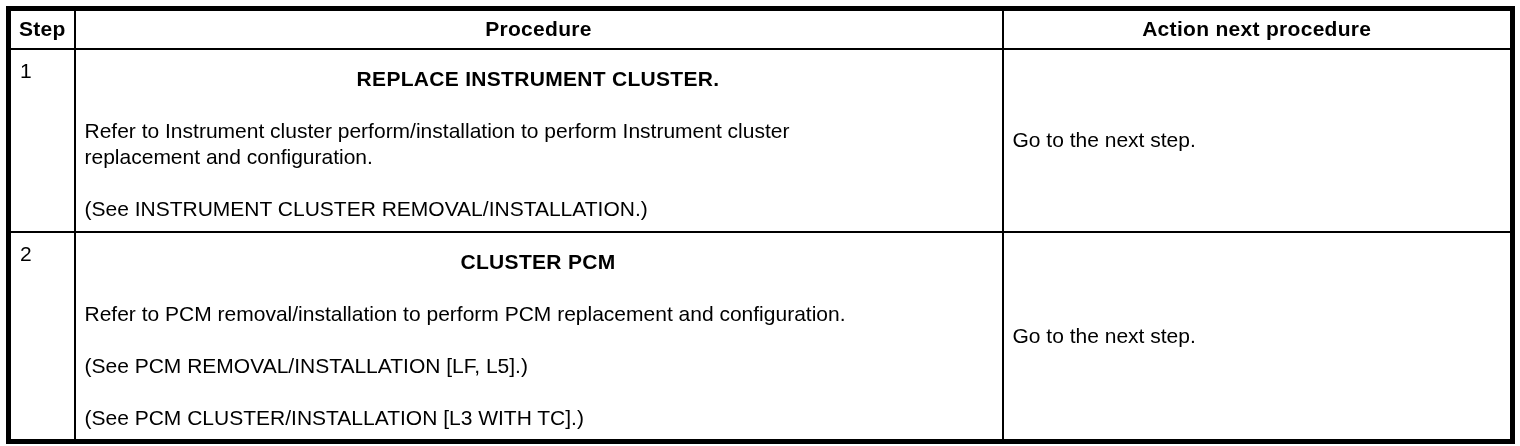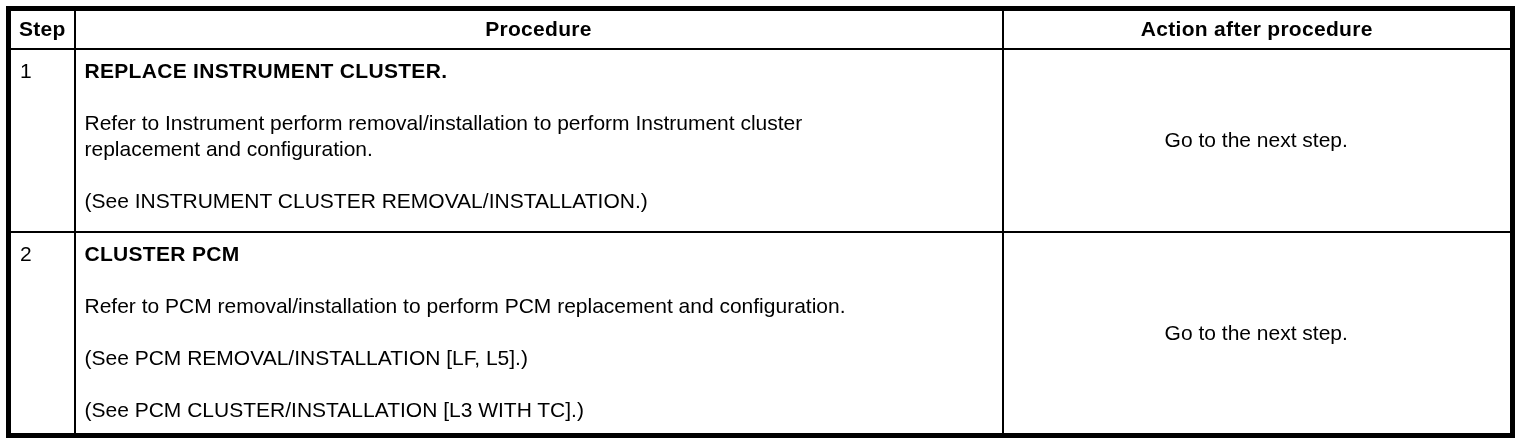--- a/index.html
+++ b/index.html
@@ -52,30 +52,31 @@
     text-align: left;
     padding: 8px 6px 8px 9px;
   }
   td.procedure-cell {
     vertical-align: top;
     text-align: left;
     padding: 8px 10px 8px 9px;
   }
   td.action-cell {
     vertical-align: middle;
-    text-align: center;
+    text-align: left;
     padding: 8px 10px 8px 9px;
     margin-top: 44px;
   }
   tr.row-1 { height: 183px; }
   tr.row-2 { height: 204px; }
   p.proc-title {
-    margin: 0 0 26px 0;
+    margin: 8px 0 26px 0;
     font-weight: bold;
     letter-spacing: 0.3px;
+    text-align: center;
   }
   p.proc-body {
     margin: 0 0 26px 0;
     white-space: pre-line;
   }
   p.proc-ref {
     margin: 12px 0 26px 0;
   }
   p.proc-ref:last-child {
     margin-bottom: 0;
@@ -91,29 +92,29 @@
   <table class="doc-table">
     <colgroup>
       <col class="col-step">
       <col class="col-procedure">
       <col class="col-action">
     </colgroup>
     <thead>
       <tr>
         <th class="hdr">Step</th>
         <th class="hdr">Procedure</th>
-        <th class="hdr">Action after procedure</th>
+        <th class="hdr">Action next procedure</th>
       </tr>
     </thead>
     <tbody>
       <tr class="row-1">
         <td class="step-cell">1</td>
         <td class="procedure-cell">
           <p class="proc-title">REPLACE INSTRUMENT CLUSTER.</p>
-          <p class="proc-body">Refer to Instrument perform removal/installation to perform Instrument cluster
+          <p class="proc-body">Refer to Instrument cluster perform/installation to perform Instrument cluster
 replacement and configuration.</p>
           <p class="proc-ref">(See INSTRUMENT CLUSTER REMOVAL/INSTALLATION.)</p>
         </td>
         <td class="action-cell">
           <p class="action-text">Go to the next step.</p>
         </td>
       </tr>
       <tr class="row-2">
         <td class="step-cell">2</td>
         <td class="procedure-cell">

